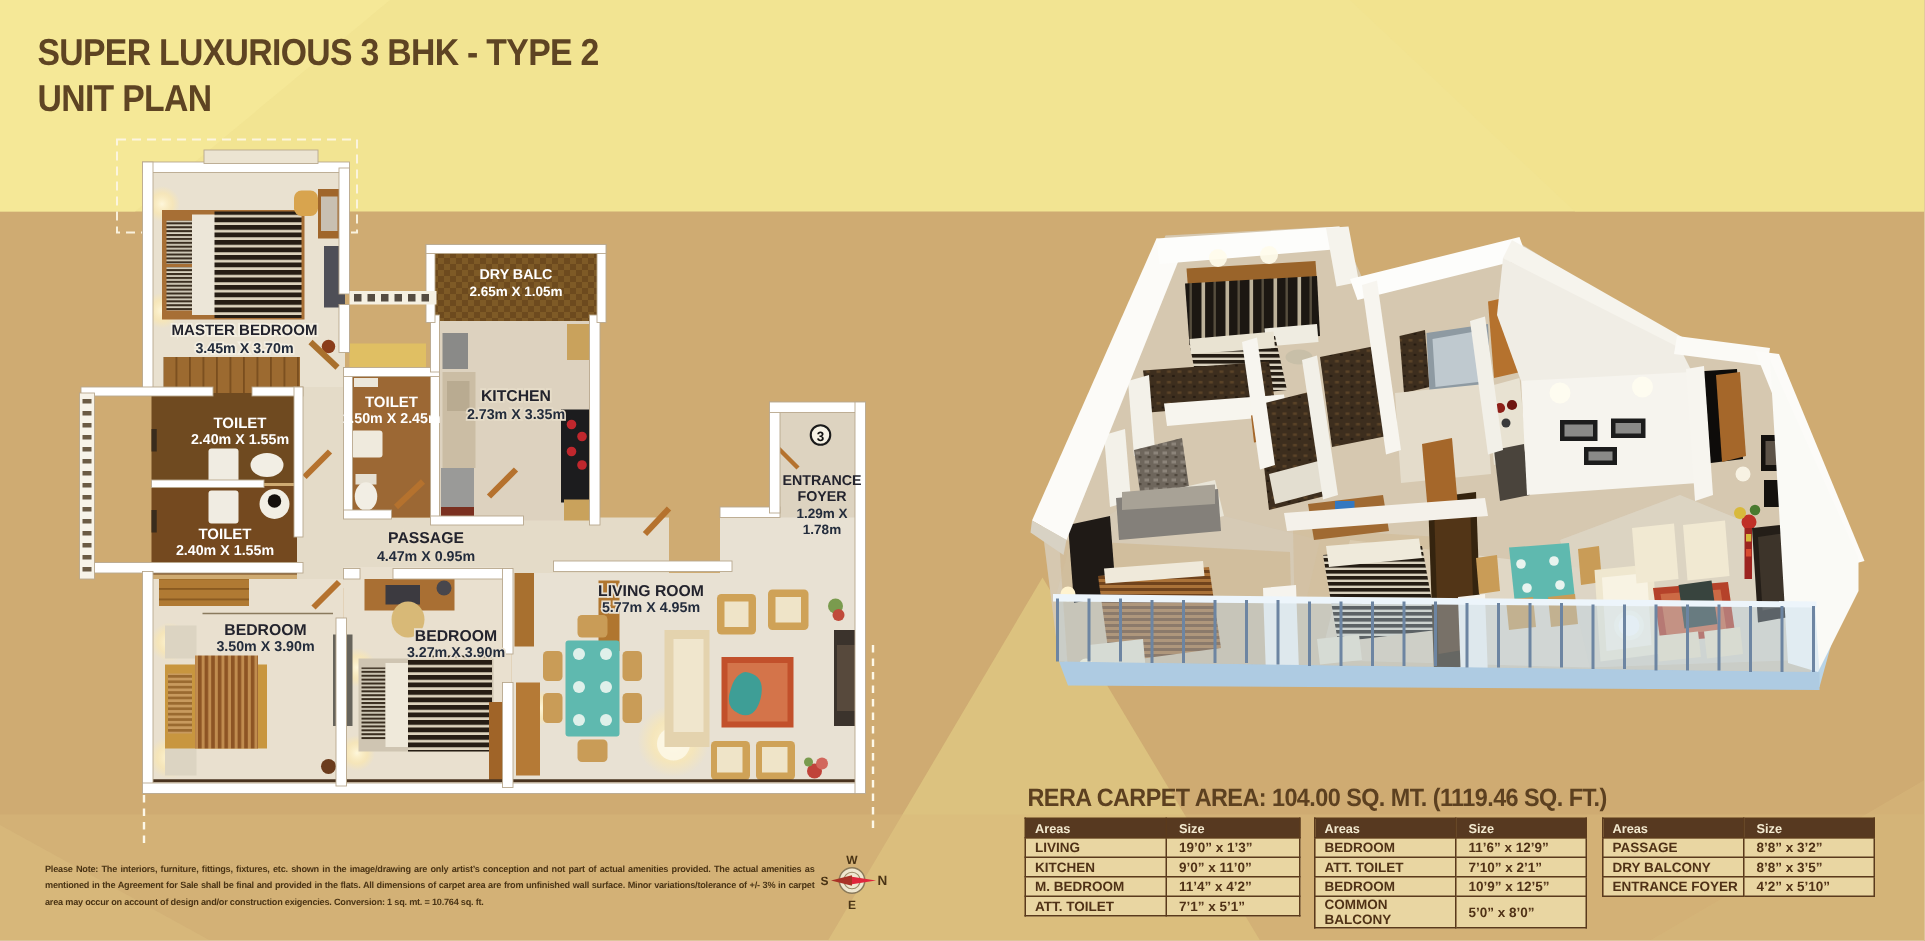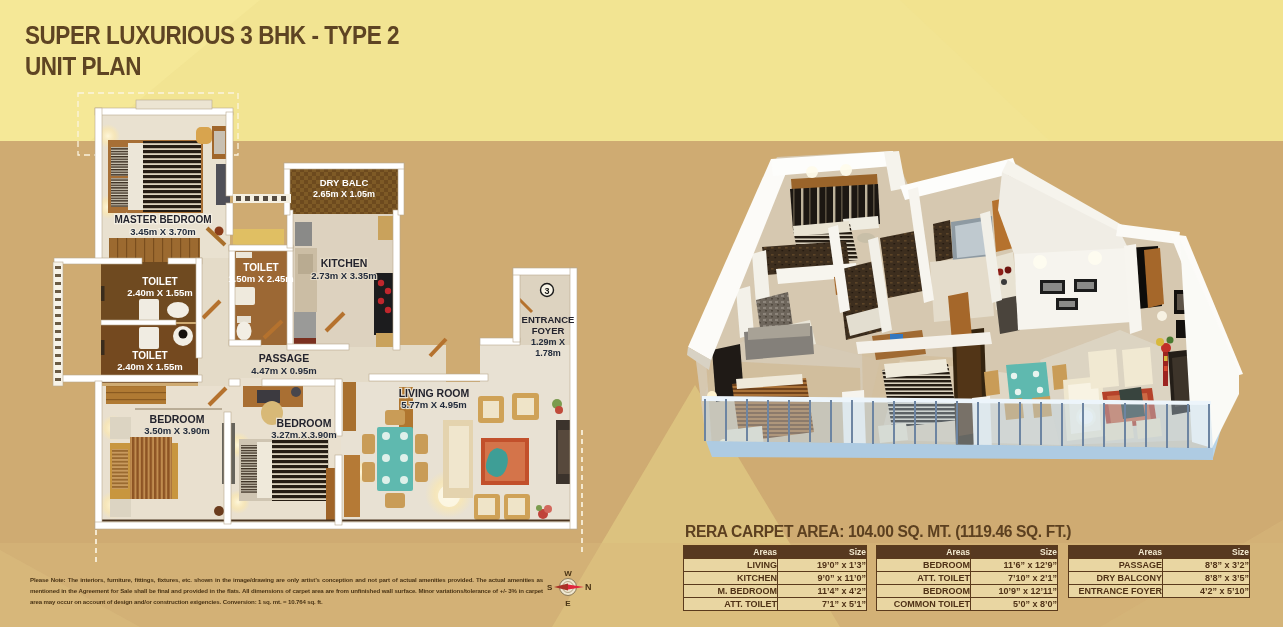--- a/index.html
+++ b/index.html
@@ -1,21 +1,21 @@
 <!DOCTYPE html>
 <html><head>
 <meta charset="utf-8">
 <style>
   html,body{margin:0;padding:0;}
   body{width:1283px;height:627px;overflow:hidden;font-family:"Liberation Sans",sans-serif;}
   #page{position:relative;width:1283px;height:627px;background:#cfab72;overflow:hidden;}
   .abs{position:absolute;}
   #title{left:25px;top:20px;color:#5e4423;font-weight:bold;font-size:25px;line-height:30.5px;letter-spacing:-0.5px;transform:scaleX(0.9);transform-origin:left top;}
   #rera{left:685px;top:522px;color:#5c4020;font-weight:bold;font-size:16.8px;letter-spacing:-0.4px;transform:scaleX(0.93);transform-origin:left top;}
-  .tbl{position:absolute;border-collapse:collapse;font-size:9px;font-weight:bold;color:#4f3116;text-align:right;}
+  .tbl{position:absolute;border-collapse:collapse;font-size:9px;font-weight:bold;color:#4f3116;}
   .tbl td{border:1px solid #5a3a1c;background:#e9d6a2;height:12px;padding:0 0 0 6px;vertical-align:middle;}
   .tbl td.sz{padding-left:8px;}
   .tbl tr.hd td{background:#573920;color:#f3ead0;font-size:8.5px;height:12px;}
   #disc{left:30px;top:574px;width:513px;color:#4a3415;font-size:6.1px;font-weight:bold;line-height:11px;letter-spacing:-0.15px;text-align:justify;}
 </style>
 </head>
 <body>
 <div id="page">
 
 <svg class="abs" style="left:0;top:0" width="1283" height="627" viewBox="0 0 1283 627">
@@ -681,24 +681,24 @@
   <tr>
           <td>BEDROOM</td>
           <td class="sz">11’6” x 12’9”</td>
         </tr>
   <tr>
           <td>ATT. TOILET</td>
           <td class="sz">7’10” x 2’1”</td>
         </tr>
   <tr>
           <td>BEDROOM</td>
-          <td class="sz">10’9” x 12’11”</td>
-        </tr>
-  <tr>
-          <td>COMMON TOILET</td>
+          <td class="sz">10’9” x 12’5”</td>
+        </tr>
+  <tr>
+          <td>COMMON BALCONY</td>
           <td class="sz">5’0” x 8’0”</td>
         </tr>
 </tbody>
     </table>
 
 <table class="tbl" style="left:1068px;top:545px;width:182px;">
   <tbody>
         <tr class="hd">
           <td style="width:87px">Areas</td>
           <td class="sz">Size</td>

